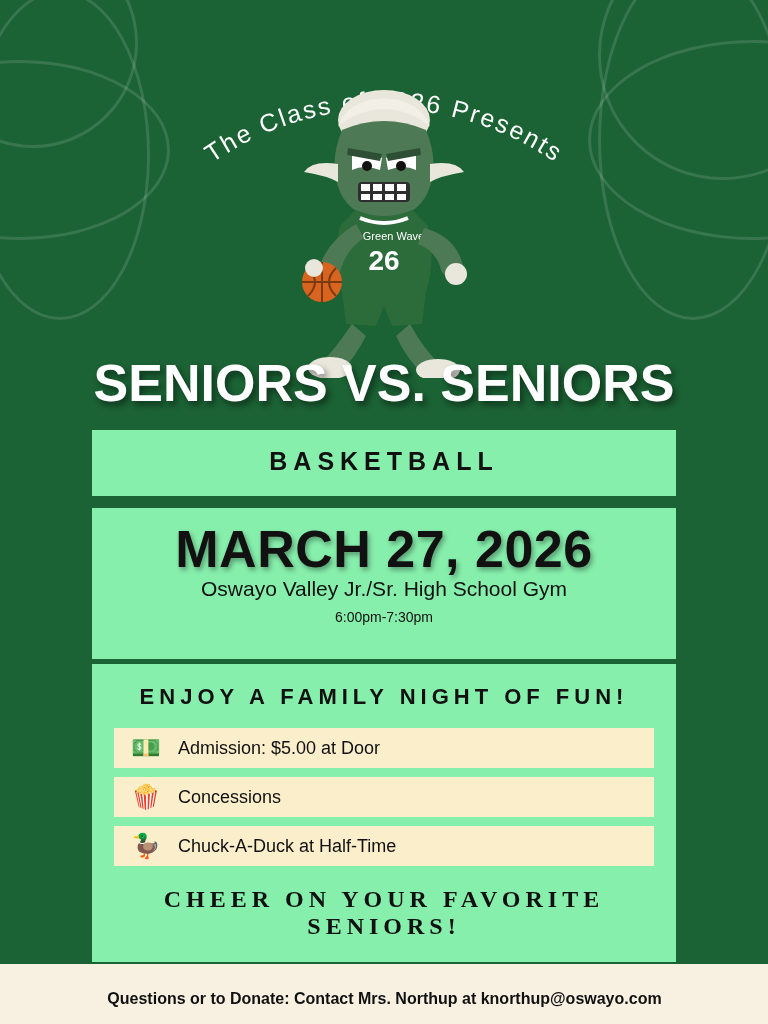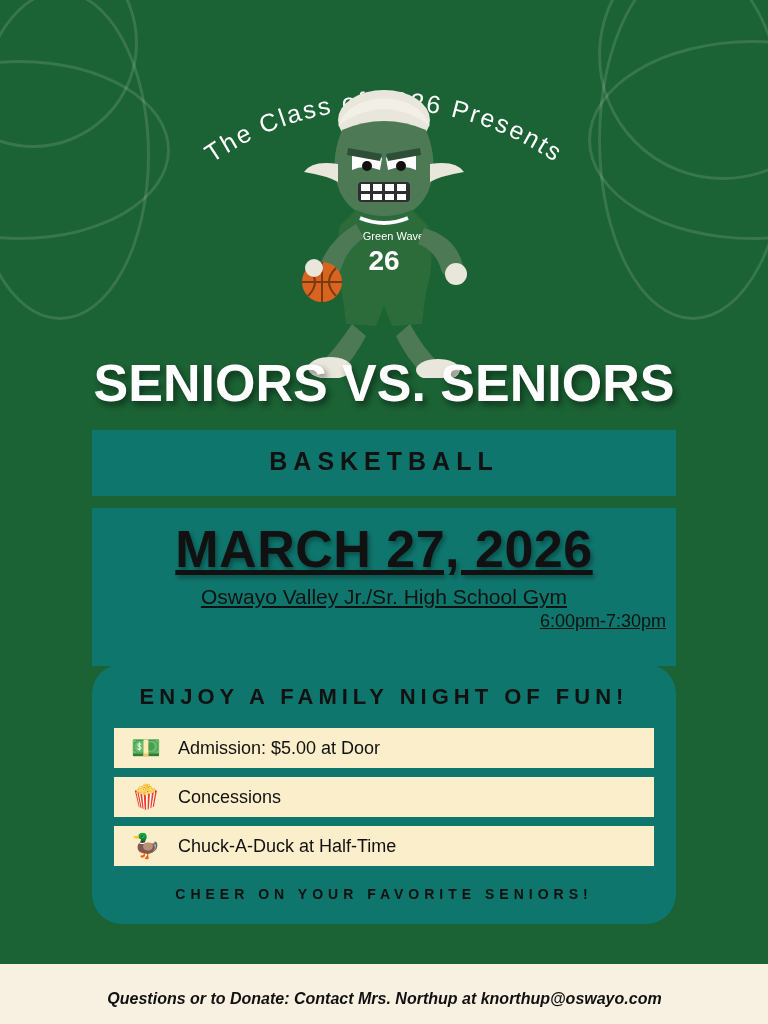--- a/index.html
+++ b/index.html
@@ -85,78 +85,75 @@
     font-weight: bold;
     letter-spacing: 0px;
     text-shadow: 3px 4px 6px rgba(0,0,0,0.45);
     white-space: nowrap;
   }
 
   .panel {
     position: absolute;
     left: 92px;
     width: 584px;
-    background: #0f766e;
+    background: #86efac;
     color: #111111;
     text-align: center;
   }
 
   .panel-sub {
     top: 430px;
     padding: 14px 10px 18px;
   }
   .panel-sub .l1,
   .panel-sub .l2 {
     font-size: 25px;
     font-weight: bold;
     letter-spacing: 6px;
     line-height: 1.36;
   }
 
   .panel-date {
     top: 508px;
     padding: 14px 10px 34px;
-    text-decoration: underline;
   }
   .date-big {
     font-size: 52px;
     font-weight: bold;
     letter-spacing: 0.5px;
     text-shadow: 2px 3px 5px rgba(0,0,0,0.35);
     line-height: 1.05;
   }
   .venue {
+    font-size: 21px;
+    font-weight: 400;
+  }
+  .time {
     margin-top: 8px;
-    font-size: 21px;
-    font-weight: 400;
-  }
-  .time {
-    margin-top: 2px;
-    font-size: 18px;
-    font-weight: 400;
-    text-align: right;
+    font-size: 14px;
+    font-weight: 400;
   }
 
   .panel-info {
     top: 664px;
     padding: 20px 22px 16px;
-    border-radius: 30px;
   }
   .info-head {
     font-size: 22px;
     font-weight: bold;
     letter-spacing: 5px;
     margin-bottom: 18px;
   }
   .info-foot {
-    font-size: 14px;
+    font-size: 24px;
     font-weight: bold;
     letter-spacing: 5px;
     margin-top: 20px;
     margin-bottom: 6px;
+    font-family: Liberation Serif, serif;
   }
 
   .info-row {
     display: flex;
     align-items: center;
     gap: 14px;
     background: #fbeecb;
     padding: 8px 14px;
     margin-bottom: 9px;
     text-align: left;
@@ -173,21 +170,20 @@
     font-weight: 400;
   }
 
   .footer-note {
     position: absolute;
     left: 1px; right: 0;
     bottom: 16px;
     text-align: center;
     color: #111111;
     font-size: 16px;
-    font-style: italic;
     font-weight: bold;
   }
 
   
 </style>
 </head>
 <body>
 
 <div class="flyer">
 

